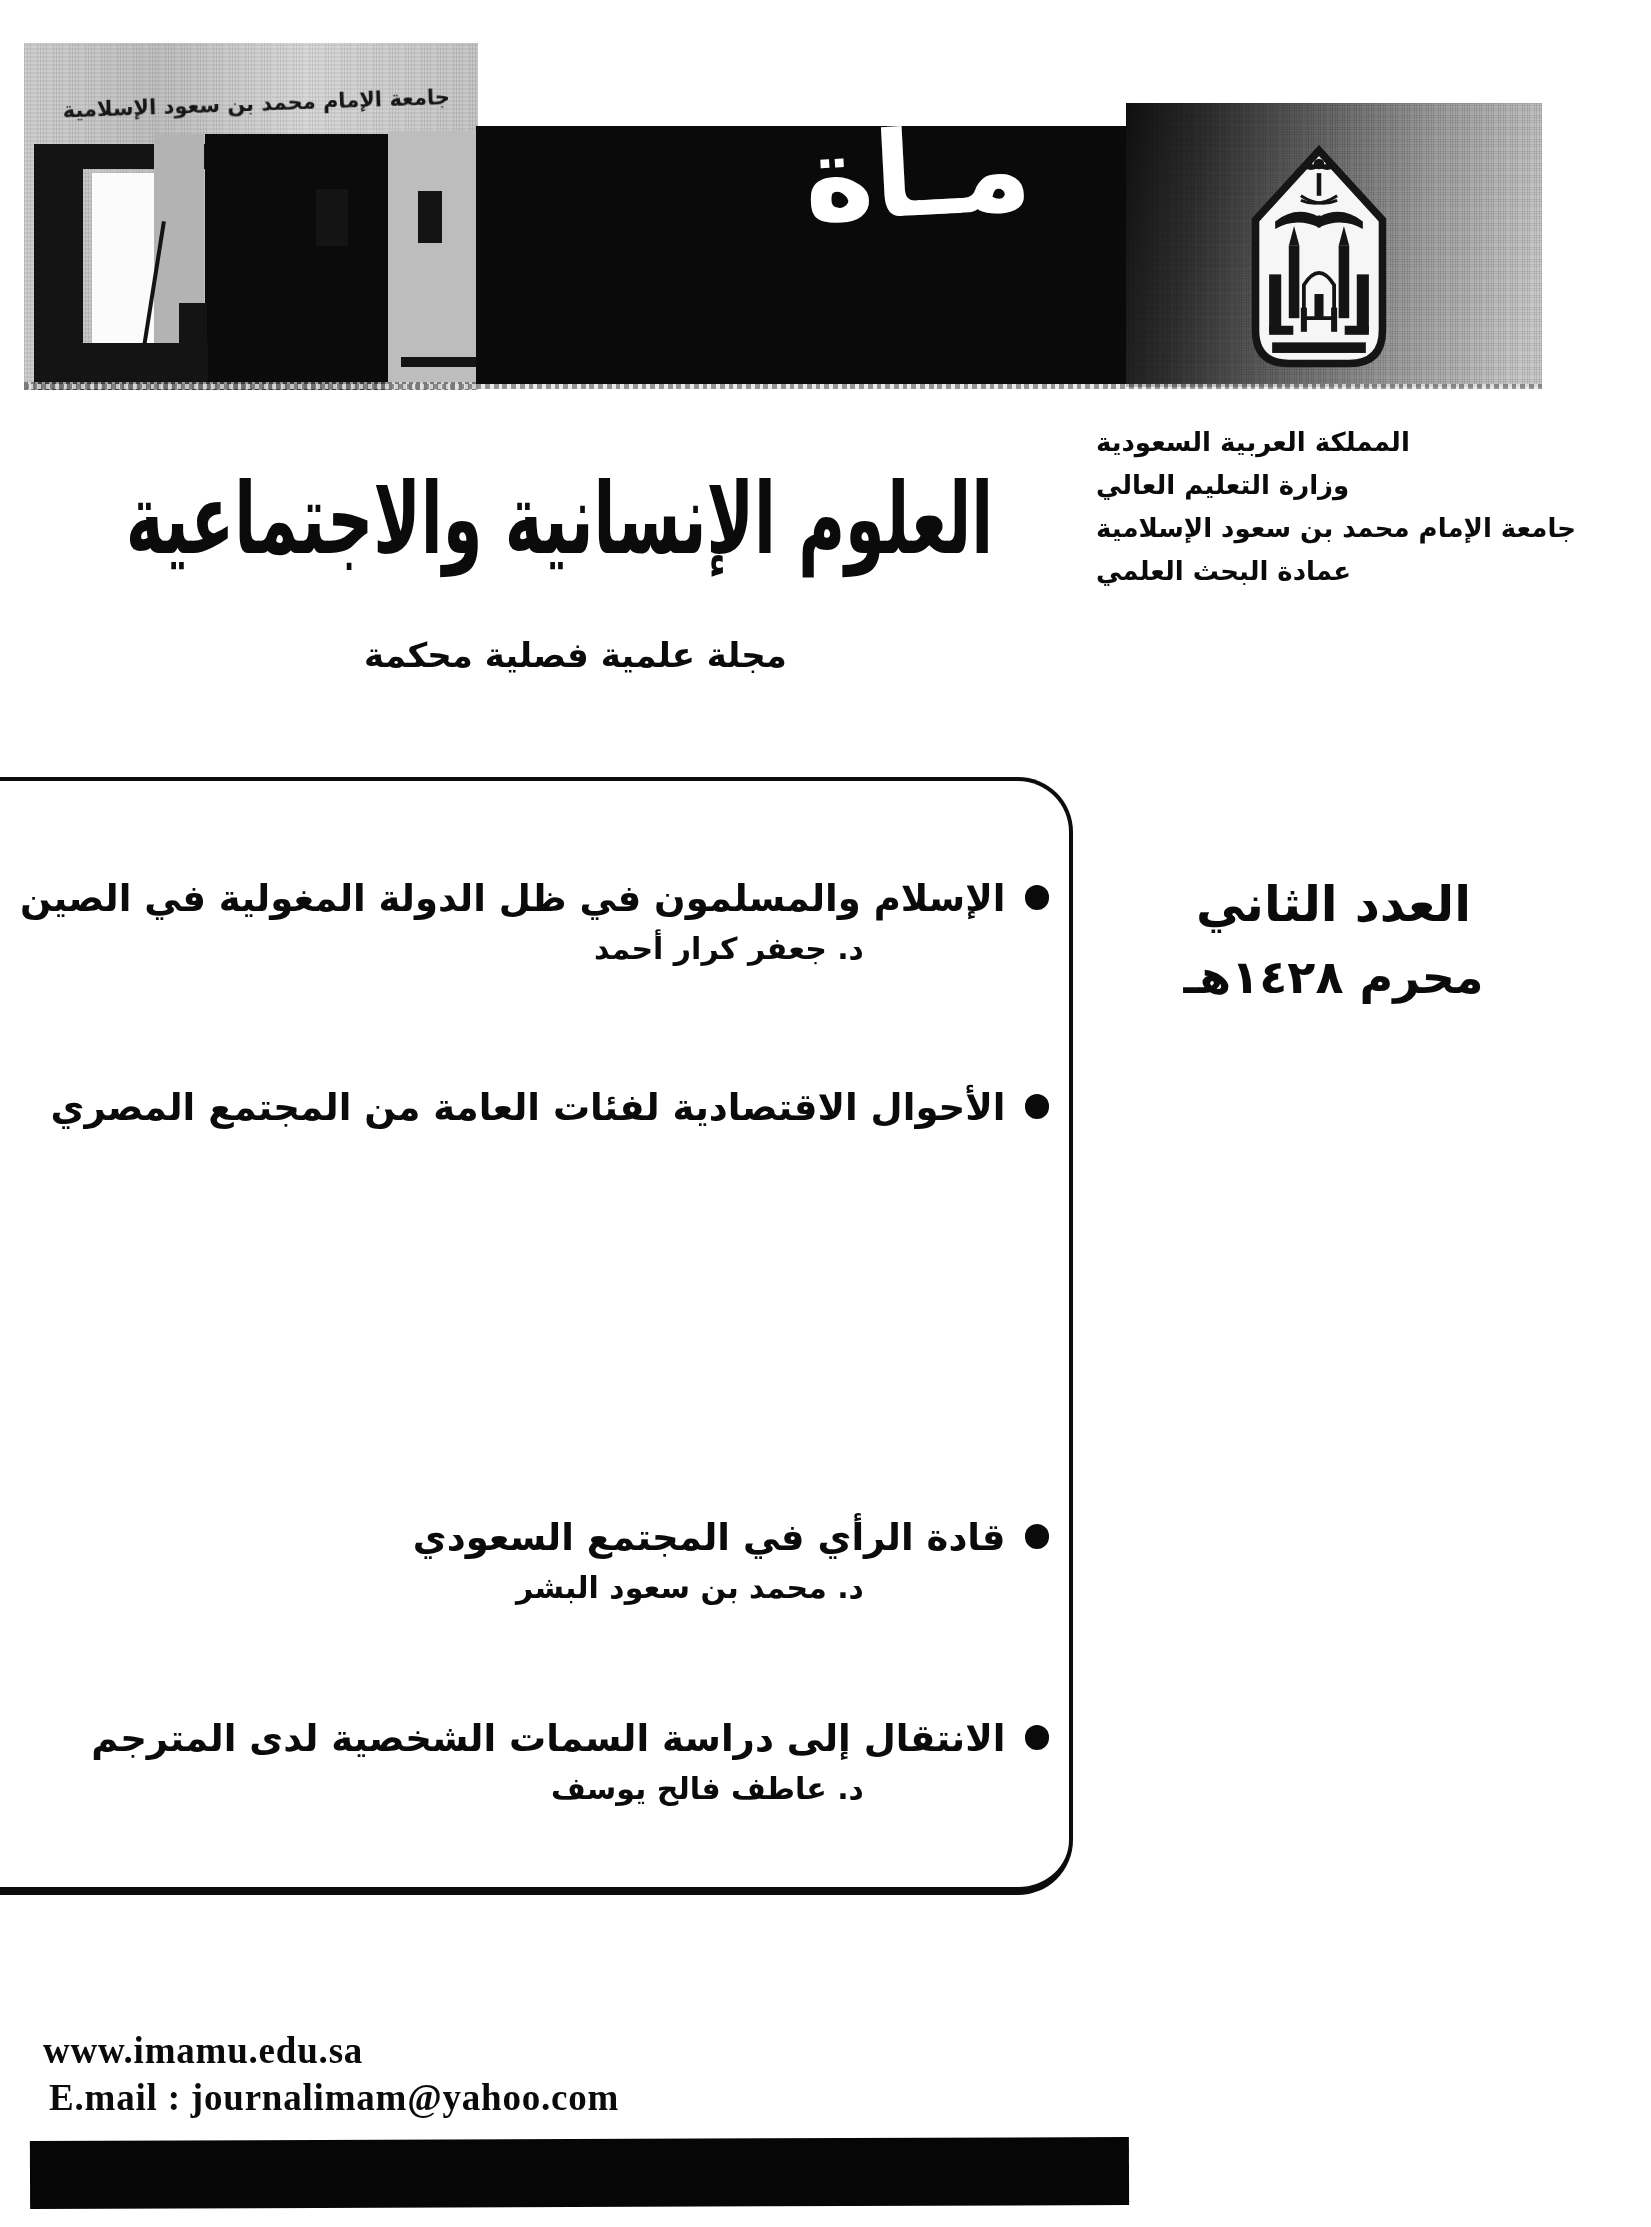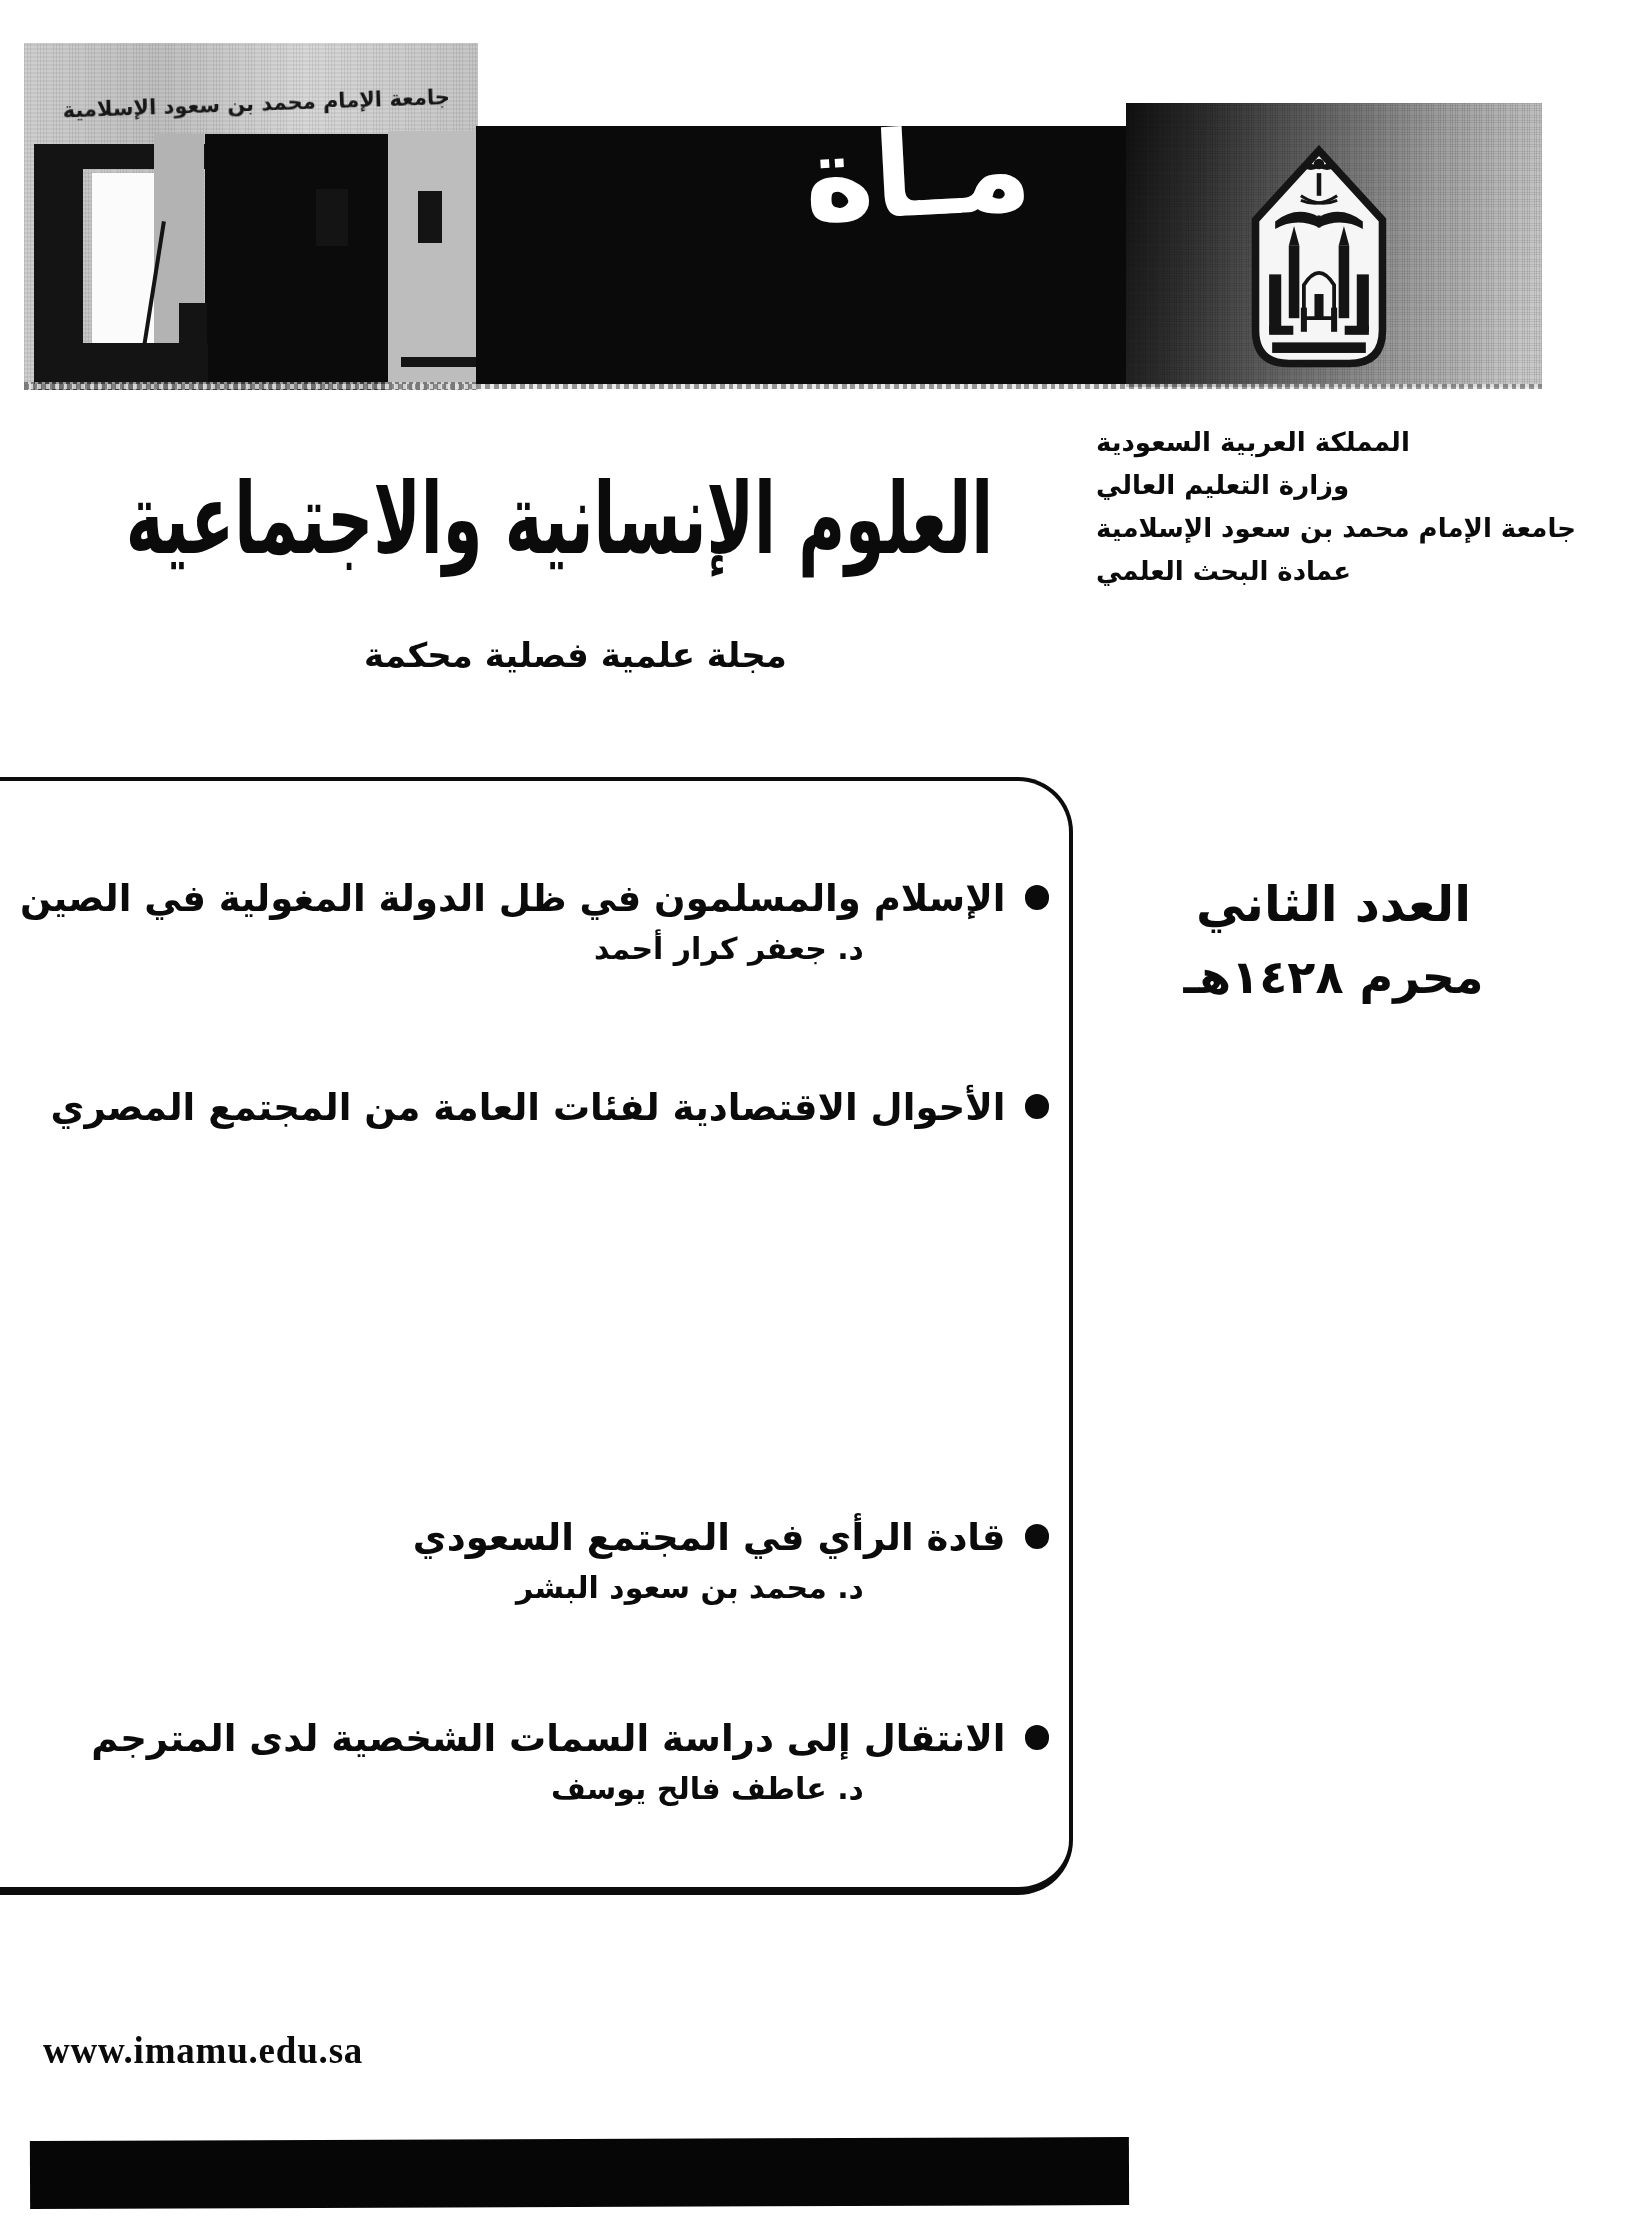--- a/index.html
+++ b/index.html
@@ -216,16 +216,17 @@
       <div class="t-row">
         <span class="bullet"></span>
         <span class="a-title">الانتقال إلى دراسة السمات الشخصية لدى المترجم</span>
       </div>
       <div class="a-author">د. عاطف فالح يوسف</div>
     </div>
 
   </div>
 
   <div class="site">www.imamu.edu.sa</div>
+  <div class="mail">E.mail : journalimam@yahoo.com</div>
   <div class="bottom-bar"></div>
 
 </div>
 
 
 </body></html>

